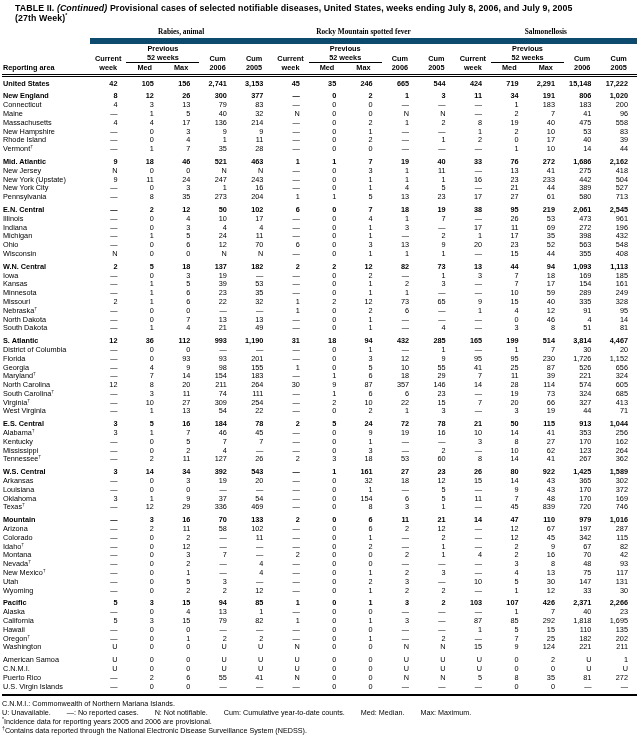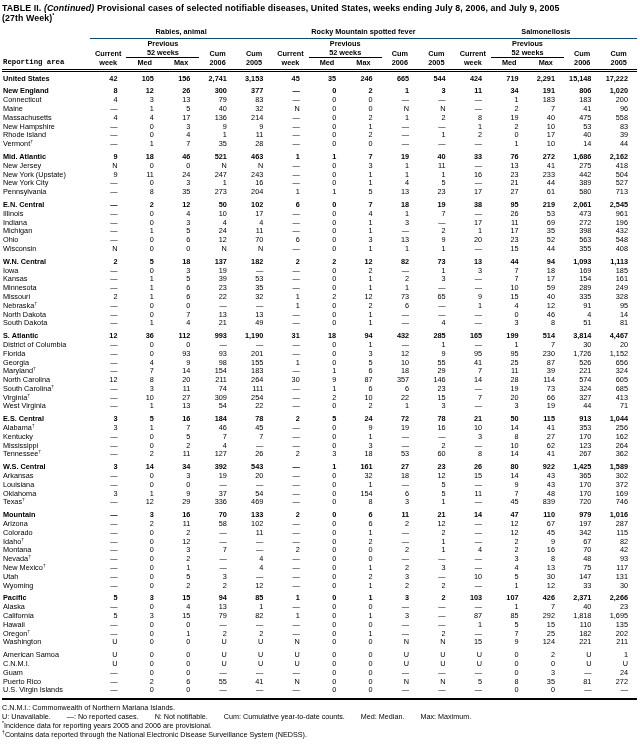--- a/index.html
+++ b/index.html
@@ -11,20 +11,21 @@
     color: #000;
     -webkit-font-smoothing: antialiased;
   }
   .page { padding: 3px 3px 0 2px; }
 
   .title {
     font-size: 8.8px;
     font-weight: bold;
     line-height: 10.2px;
     letter-spacing: 0.1px;
+    margin-left: 13px;
   }
   .title .cont { font-style: italic; }
   sup { font-size: 5.2px; vertical-align: super; line-height: 0; }
 
   table {
     border-collapse: collapse;
     table-layout: fixed;
     width: 635px;
     margin-top: 4px;
   }
@@ -33,24 +34,24 @@
 
   thead th {
     font-size: 7.3px;
     font-weight: bold;
     line-height: 9.3px;
     padding: 0;
     vertical-align: bottom;
     text-align: center;
     white-space: nowrap;
   }
-  th.disease { border-bottom: 1px solid #0c4a6e; padding-bottom: 1px; }
+  th.disease { border-bottom: 6px solid #0c4a6e; padding-bottom: 1px; font-family: Liberation Serif, serif; }
   th.w52     { border-bottom: 1px solid #000; }
   tr.hdr-bottom th { border-bottom: 3px double #000; padding-bottom: 1px; }
-  th.ra { text-align: left; padding-left: 1px; font-family: Liberation Mono, monospace; }
+  th.ra { text-align: left; padding-left: 1px; }
 
   tbody td {
     font-size: 7.3px;
     line-height: 8.8px;
     height: 8.8px;
     padding: 0 9px 0 0;
     text-align: right;
     white-space: nowrap;
     overflow: hidden;
   }
@@ -1286,38 +1287,20 @@
           <td>0</td>
           <td>U</td>
           <td>U</td>
           <td>U</td>
           <td>0</td>
           <td>0</td>
           <td>U</td>
           <td>U</td>
         </tr>
         <tr>
-          <td class="area">Guam</td>
-          <td>—</td>
-          <td>0</td>
-          <td>0</td>
-          <td>—</td>
-          <td>—</td>
-          <td>—</td>
-          <td>0</td>
-          <td>0</td>
-          <td>—</td>
-          <td>—</td>
-          <td>—</td>
-          <td>0</td>
-          <td>3</td>
-          <td>—</td>
-          <td>24</td>
-        </tr>
-        <tr>
           <td class="area">Puerto Rico</td>
           <td>—</td>
           <td>2</td>
           <td>6</td>
           <td>55</td>
           <td>41</td>
           <td>N</td>
           <td>0</td>
           <td>0</td>
           <td>N</td>

